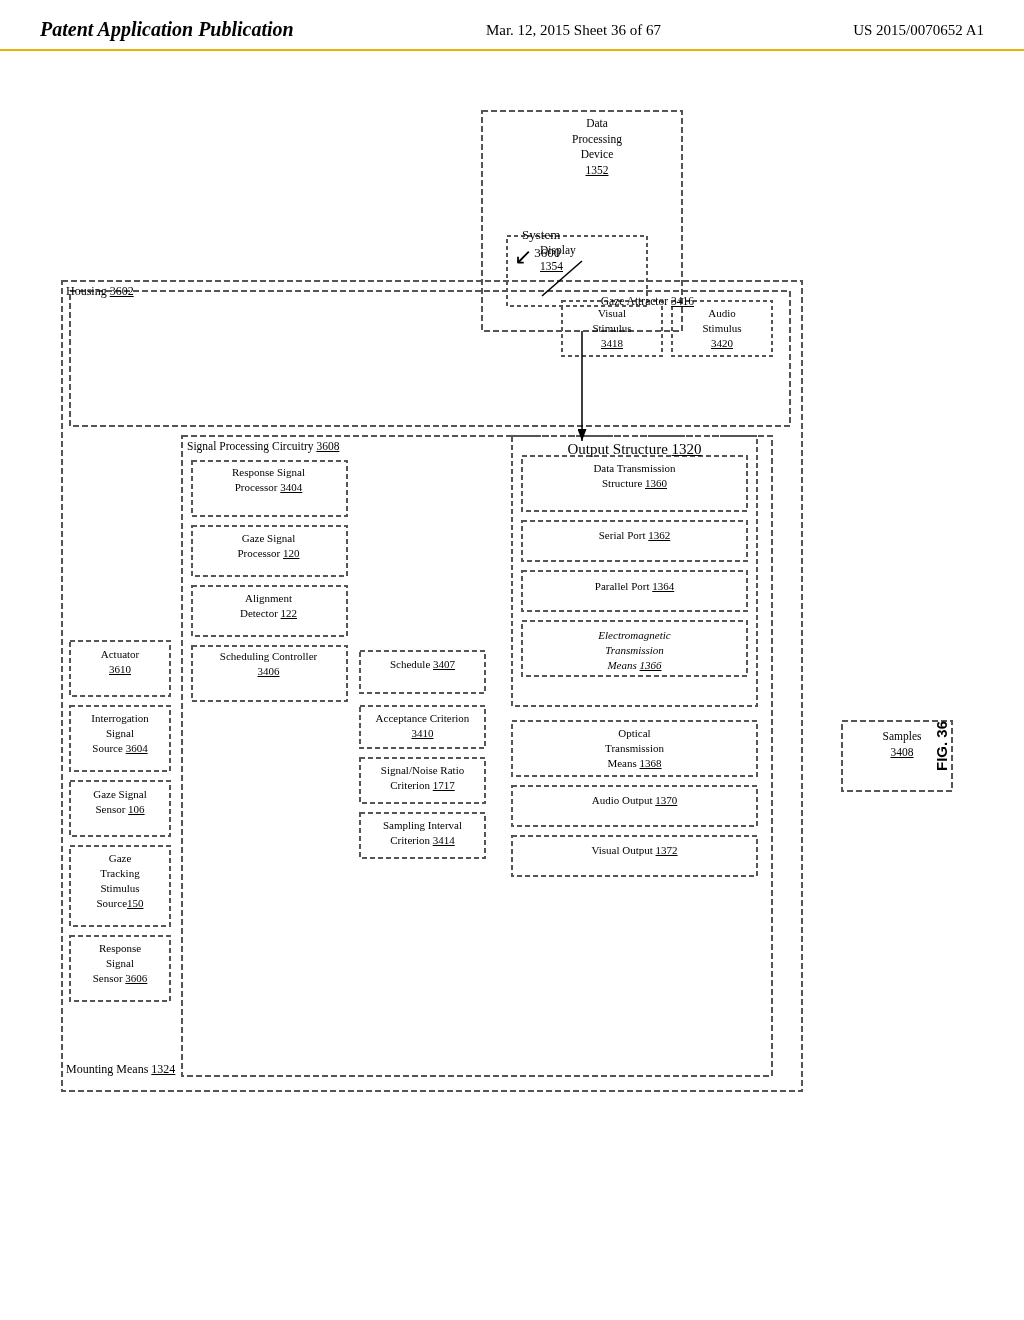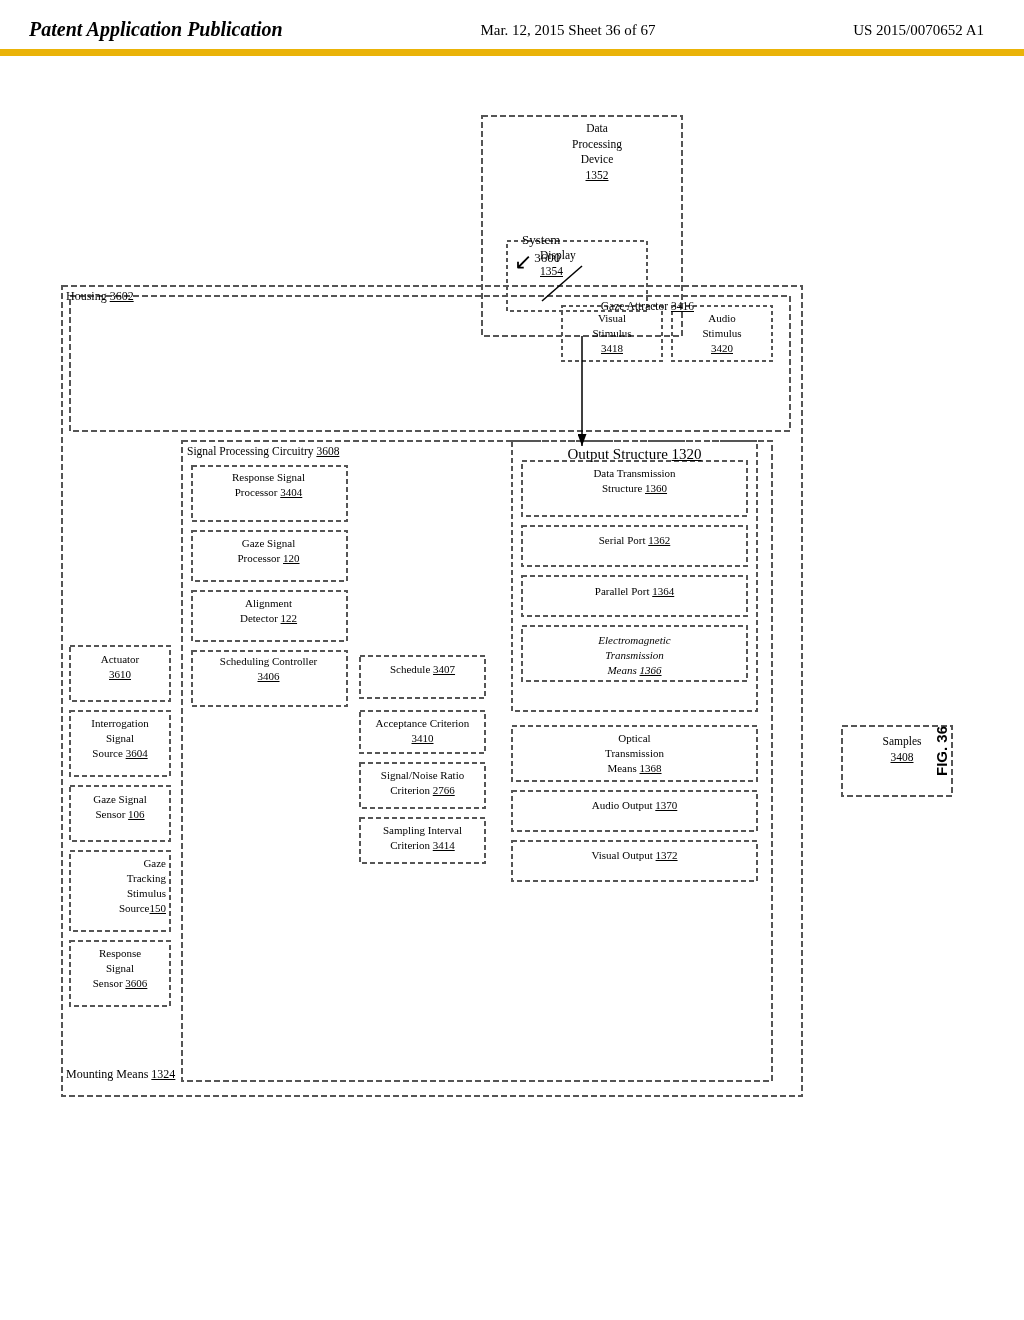--- a/index.html
+++ b/index.html
@@ -9,22 +9,22 @@
       width: 1024px;
       min-height: 1320px;
       position: relative;
       overflow-x: hidden;
     }
 
     .page-header {
       display: flex;
       justify-content: space-between;
       align-items: flex-start;
-      padding: 18px 40px 0 29px;
-      border-bottom: 7px solid #eab308;
+      padding: 18px 40px 0 40px;
+      border-bottom: 2px solid #eab308;
       padding-bottom: 8px;
     }
 
     .header-left {
       font-size: 20px;
       font-weight: bold;
       font-style: italic;
     }
 
     .header-center {
@@ -218,21 +218,21 @@
 
   <div class="float-label" style="left:313px; top:576px; width:115px; text-align:center; font-size:11px;">
     Schedule <u>3407</u>
   </div>
 
   <div class="float-label" style="left:313px; top:630px; width:115px; text-align:center; font-size:11px;">
     Acceptance Criterion<br><u>3410</u>
   </div>
 
   <div class="float-label" style="left:313px; top:682px; width:115px; text-align:center; font-size:11px;">
-    Signal/Noise Ratio<br>Criterion <u>2766</u>
+    Signal/Noise Ratio<br>Criterion <u>1717</u>
   </div>
 
   <div class="float-label" style="left:313px; top:737px; width:115px; text-align:center; font-size:11px;">
     Sampling Interval<br>Criterion <u>3414</u>
   </div>
 
   <div class="float-label" style="left:465px; top:358px; width:235px; text-align:center; font-size:15px;">
     Output Structure <u>1320</u>
   </div>
 
@@ -269,21 +269,21 @@
   </div>
 
   <div class="float-label" style="left:22px; top:630px; width:92px; text-align:center; font-size:11px;">
     Interrogation<br>Signal<br>Source <u>3604</u>
   </div>
 
   <div class="float-label" style="left:22px; top:706px; width:92px; text-align:center; font-size:11px;">
     Gaze Signal<br>Sensor <u>106</u>
   </div>
 
-  <div class="float-label" style="left:22px; top:770px; width:92px; font-size:11px;">
+  <div class="float-label" style="left:22px; top:770px; width:92px; text-align:center; font-size:11px;">
     Gaze<br>Tracking<br>Stimulus<br>Source<u>150</u>
   </div>
 
   <div class="float-label" style="left:22px; top:860px; width:92px; text-align:center; font-size:11px;">
     Response<br>Signal<br>Sensor <u>3606</u>
   </div>
 
 </div>
 
 </body></html>

